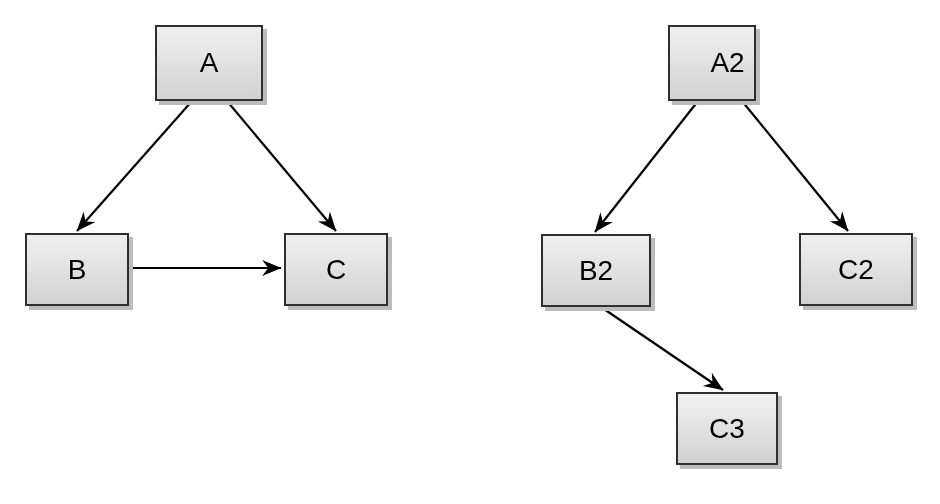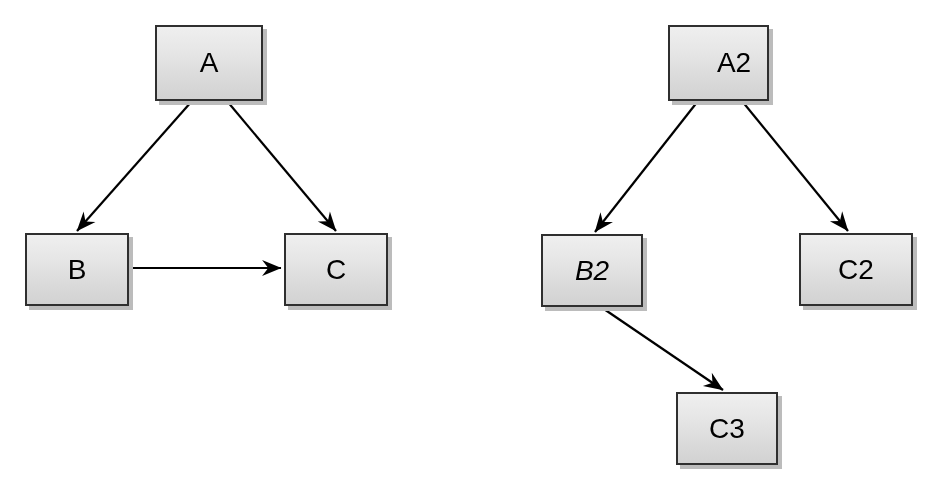--- a/index.html
+++ b/index.html
@@ -72,24 +72,24 @@
   <div id="nodes-group">
       <div class="node" style="left: 155px; top: 25px; width: 108px; height: 76px;">
         <span class="node-label">A</span>
       </div>
       <div class="node" style="left: 25px; top: 233px; width: 104px; height: 73px;">
         <span class="node-label">B</span>
       </div>
       <div class="node" style="left: 284px; top: 233px; width: 104px; height: 73px;">
         <span class="node-label">C</span>
       </div>
-      <div class="node" style="left: 668px; top: 25px; width: 101px; height: 76px; padding-left: 31px;">
+      <div class="node" style="left: 668px; top: 25px; width: 88px; height: 76px; padding-left: 31px;">
         <span class="node-label">A2</span>
       </div>
-      <div class="node" style="left: 541px; top: 234px; width: 102px; height: 73px; font-style: italic;">
+      <div class="node" style="left: 541px; top: 234px; width: 110px; height: 73px;">
         <span class="node-label">B2</span>
       </div>
       <div class="node" style="left: 799px; top: 233px; width: 114px; height: 73px;">
         <span class="node-label">C2</span>
       </div>
       <div class="node" style="left: 676px; top: 392px; width: 102px; height: 73px; text-align: right;">
         <span class="node-label">C3</span>
       </div>
     </div>
 

